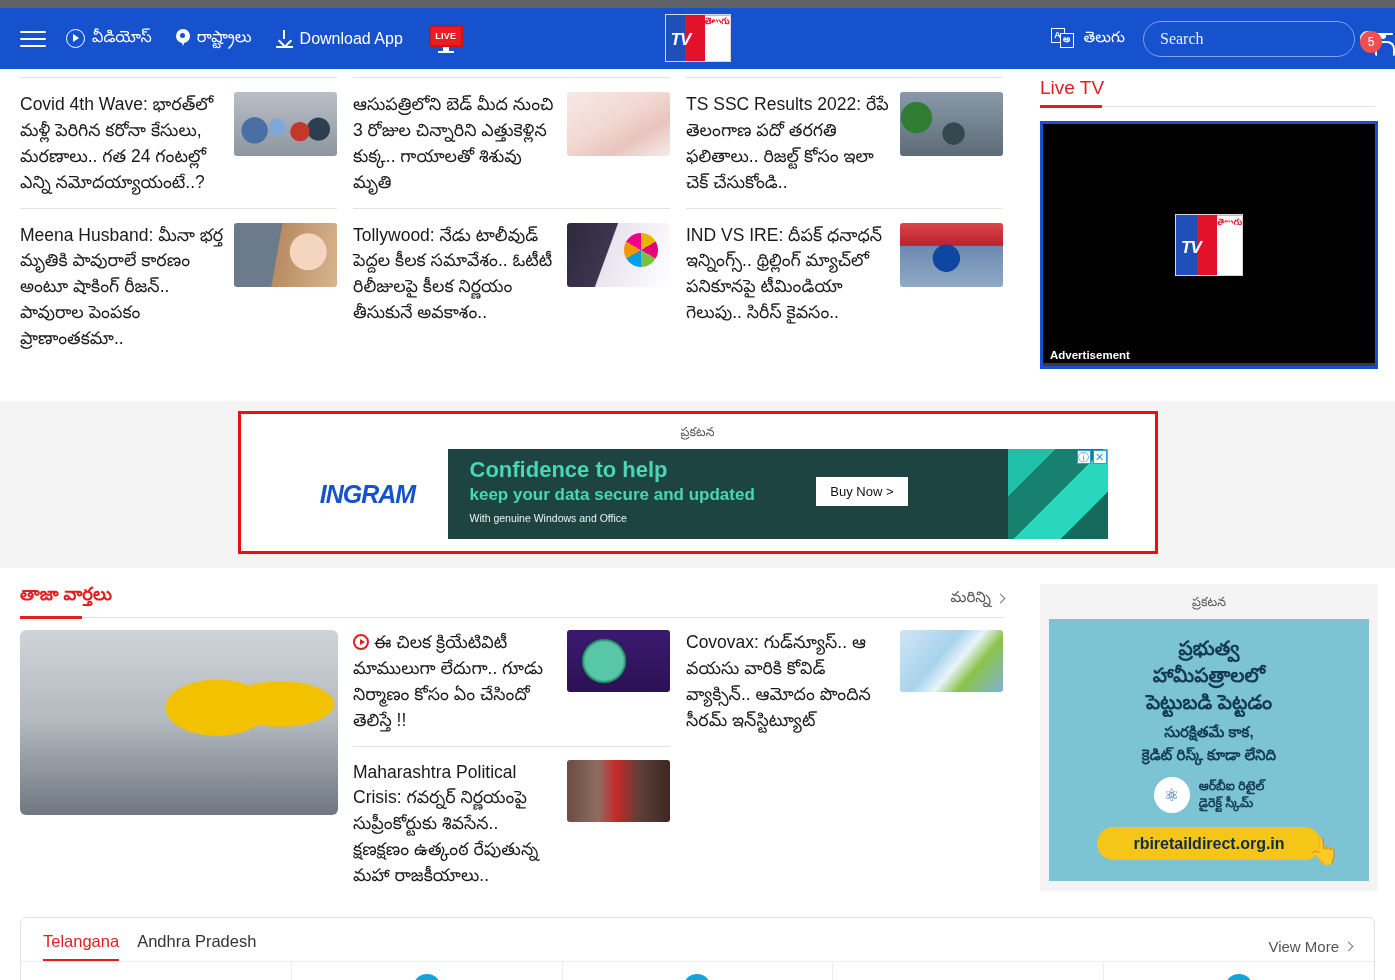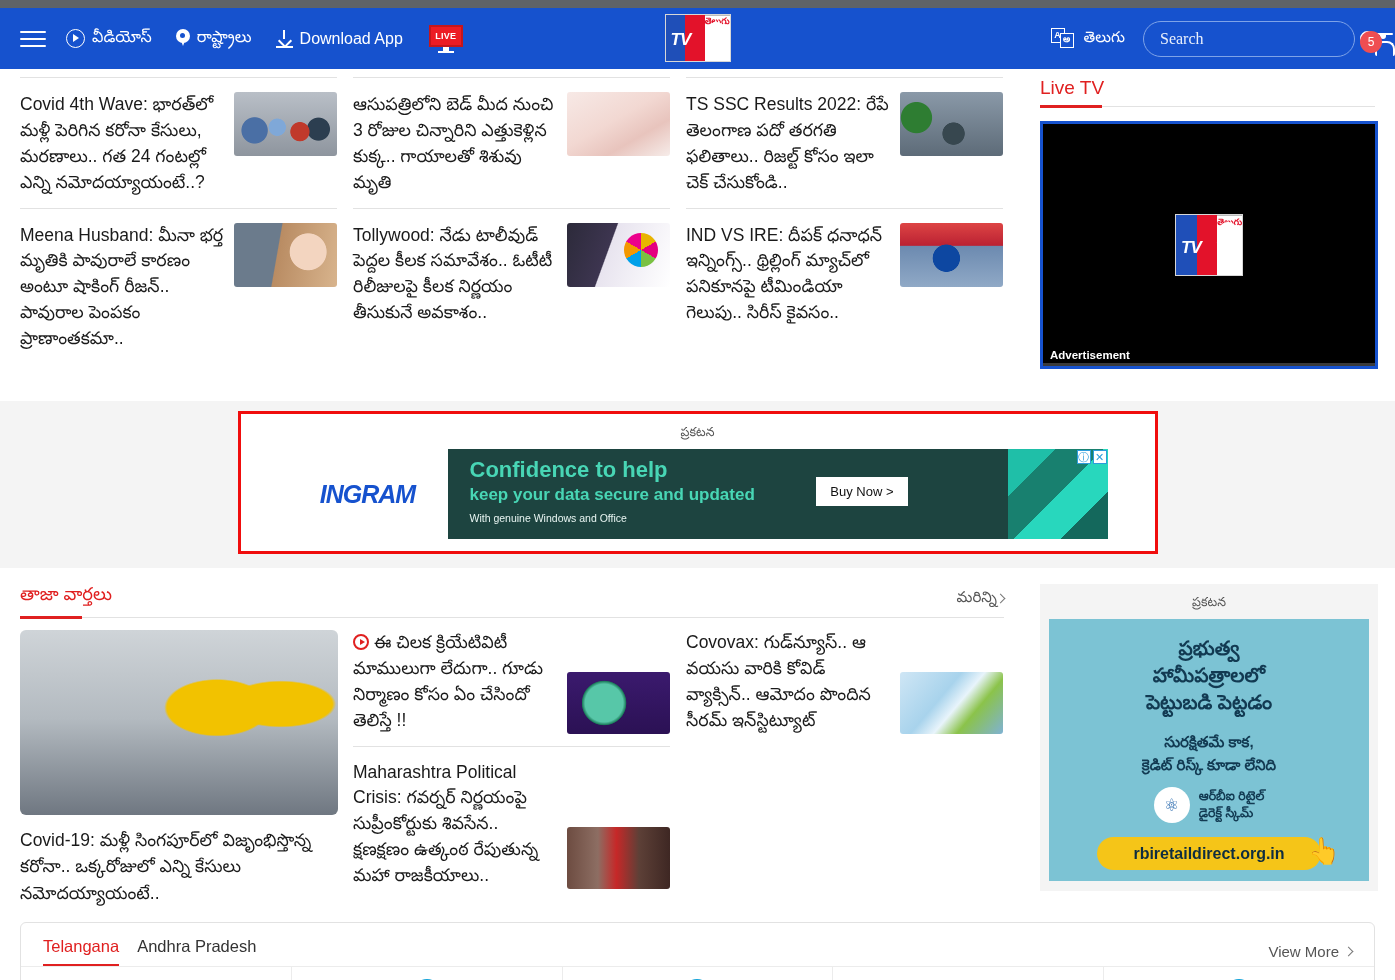--- a/index.html
+++ b/index.html
@@ -128,42 +128,42 @@
   .ba-btn { position:absolute; right: 100px; top: 28px; background:#fff; color:#111; font-size:13px; padding: 7px 14px; border:none; cursor:pointer; font-family:inherit; }
   .ba-art { width: 100px; background:
       linear-gradient(135deg, #1fbfa8 0 25%, #18806f 25% 50%, #28d7bd 50% 75%, #14685c 75% 100%); position:relative; }
   .ba-close { position:absolute; right:1px; top:1px; display:flex; gap:2px; z-index:4; }
   .ba-close span { background:#fff; color:#2d9cdb; font-size:11px; width:14px; height:14px; display:flex; align-items:center; justify-content:center; border:1px solid #2d9cdb; cursor:pointer; }
 
   
   .latest-wrap { display:flex; padding-top: 16px; }
   .latest-left { width: 1000px; }
   .latest-head { display:flex; align-items:flex-end; justify-content:space-between; padding-right: 16px; }
-  .latest-title { color:#e02020; font-size: 18px; font-weight: 400; }
-  .more-link { color:#555; font-size: 15px; display:flex; align-items:center; gap:0; cursor:pointer; }
+  .latest-title { color:#e02020; font-size: 18px; font-weight: 700; }
+  .more-link { color:#555; font-size: 15px; display:flex; align-items:center; gap:6px; cursor:pointer; }
   .chev { display:inline-block; width:7px; height:7px; border-right:1.6px solid #777; border-top:1.6px solid #777; transform: rotate(45deg); }
   .latest-rule { height:1px; background:#e2e2e2; position:relative; margin: 8px 16px 0 0; }
   .latest-rule::before { content:""; position:absolute; left:0; top:-1px; width:62px; height:3px; background:#e02020; }
   .latest-grid { display:flex; padding-top: 12px; }
   .feature-col { width: 333px; padding-right: 16px; }
   .feature-img { width: 318px; height: 185px; border-radius: 6px; }
   .feature-title { font-size: 17.5px; line-height: 1.5; color:#1a1a1a; padding-top: 12px; cursor:pointer; }
-  .lt-card { border-top: 1px solid #e2e2e2; padding: 13px 0 12px 0; display:flex; gap:10px; cursor:pointer;align-items:flex-end; }
+  .lt-card { border-top: 1px solid #e2e2e2; padding: 13px 0 12px 0; display:flex; gap:10px; cursor:pointer; }
   .lt-card:first-child { border-top: none; padding-top: 0; }
   .lt-card .txt { flex:1; font-size:17.5px; line-height:1.48; color:#1a1a1a; }
   .lt-card .thumb { width: 103px; height: 62px; border-radius:3px; flex:0 0 auto; }
   .play-inline { display:inline-block; width:16px; height:16px; border:2px solid #e02020; border-radius:50%; position:relative; vertical-align:-2px; margin-right:5px; }
   .play-inline::after { content:""; position:absolute; left:5px; top:3px; border-left:5px solid #e02020; border-top:3px solid transparent; border-bottom:3px solid transparent; }
 
   
   .side-ad-col { width: 355px; padding-left: 20px; }
   .side-ad-box { width: 338px; background:#f4f4f4; padding: 8px 0 10px 0; }
   .rbi-ad { width: 320px; height: 262px; margin: 0 auto; background:#7cc3d4; text-align:center; padding-top: 16px; position:relative; }
   .rbi-h { color:#123a52; font-size: 20px; font-weight: 700; line-height: 1.36; }
-  .rbi-s { color:#123a52; font-size: 15px; font-weight: 600; line-height: 1.42; margin-top: 14px; }
+  .rbi-s { color:#123a52; font-size: 15px; font-weight: 600; line-height: 1.42; margin-top: 4px; }
   .rbi-brand { display:flex; align-items:center; justify-content:center; gap:9px; margin-top: 12px; }
   .rbi-seal { width: 36px; height: 36px; border-radius: 50%; background:#fff; display:flex; align-items:center; justify-content:center; color:#1a5fa8; font-size: 17px; font-weight: 800; }
   .rbi-brand-txt { color:#123a52; font-size: 12.5px; font-weight: 600; line-height:1.35; text-align:left; }
   .rbi-pill { margin: 14px auto 0 auto; width: 224px; height: 33px; border-radius: 17px; background:#f5c518; color:#0e2d40; font-size: 16px; font-weight: 700; display:flex; align-items:center; justify-content:center; cursor:pointer; }
   .cursor-hand { position:absolute; right: 28px; bottom: 14px; font-size: 26px; }
 
   
   .bottom-card { margin: 16px 20px 0 20px; width: 1355px; border:1px solid #e2e2e2; border-radius: 6px; background:#fff; }
   .tabs-row { display:flex; align-items:center; padding: 14px 22px 0 22px; justify-content: space-between; gap: 20px; }
   .tabs { display:flex; gap: 18px; }
@@ -344,21 +344,20 @@
         <div class="more-link">
           <span>మరిన్ని</span>
           <span class="chev"></span>
         </div>
       </div>
       <div class="latest-rule"></div>
 
       <div class="latest-grid">
         <div class="feature-col">
           <div class="feature-img th-street"></div>
-          <div class="feature-title">Covid-19: మళ్లీ సింగపూర్‌లో విజృంభిస్తొన్న కరోనా.. ఒక్కరోజులో ఎన్ని కేసులు నమోదయ్యాయంటే..</div>
         </div>
 
         <div class="news-col">
           <div class="lt-card">
             <div class="txt"><span class="play-inline"></span><span>ఈ చిలక క్రియేటివిటీ మాములుగా లేదుగా.. గూడు నిర్మాణం కోసం ఏం చేసిందో తెలిస్తే !!</span></div>
             <div class="thumb th-bird"></div>
           </div>
           <div class="lt-card">
             <div class="txt">Maharashtra Political Crisis: గవర్నర్ నిర్ణయంపై సుప్రీంకోర్టుకు శివసేన.. క్షణక్షణం ఉత్కంఠ రేపుతున్న మహా రాజకీయాలు..</div>
             <div class="thumb th-politics"></div>

